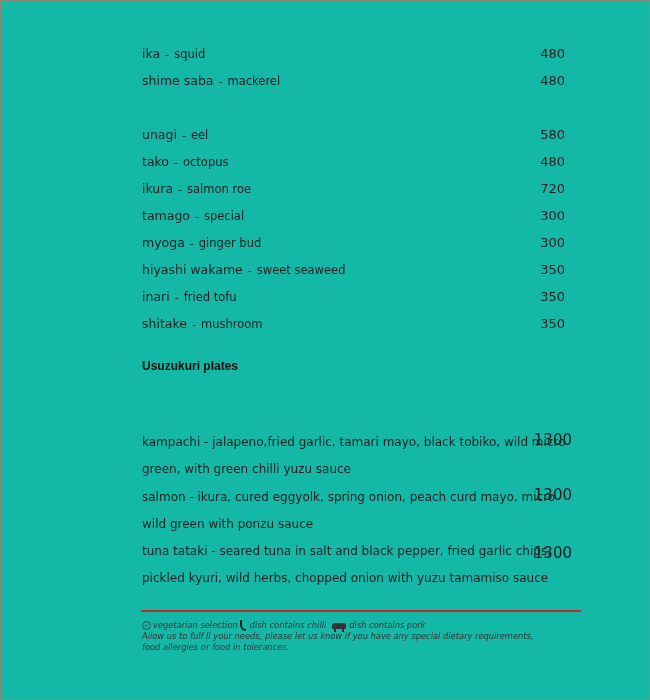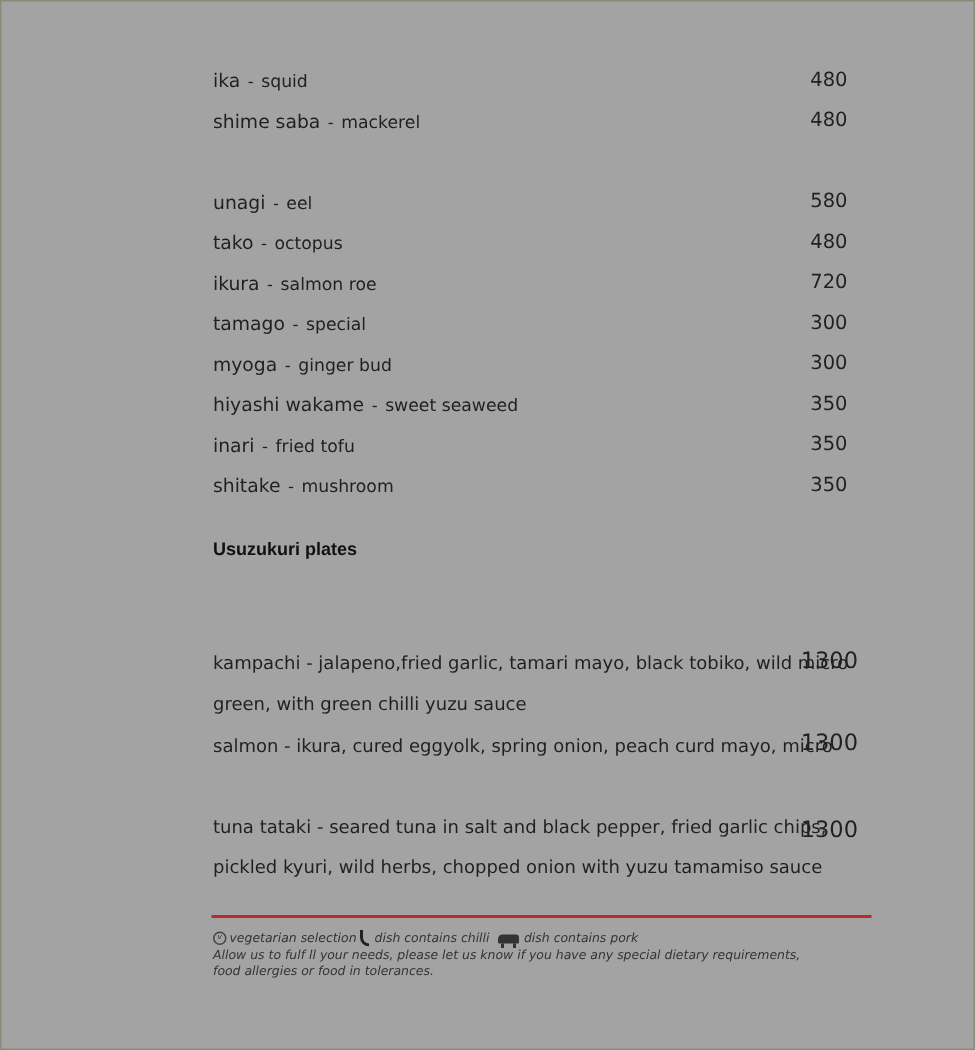--- a/index.html
+++ b/index.html
@@ -8,21 +8,21 @@
       background: #fdf8d3;
       font-family: "DejaVu Sans", "Liberation Sans", sans-serif;
       color: #231f20;
       position: relative;
       overflow: hidden;
     }
     .page {
       position: absolute; left: 0; top: 0;
       width: 648px; height: 698px;
       border: 1px solid #8c8a7a;
-      background: #a3a3a3;
+      background: #14b8a6;
     }
     .row {
       position: absolute; left: 141px; width: 423px;
       height: 20px;
       font-size: 12.5px;
       line-height: 20px;
       white-space: nowrap;
     }
     .row .name { font-size: 12.5px; }
     .row .sep { font-size: 11px; margin: 0 5px; }
@@ -134,20 +134,21 @@
 
   <div class="heading">Usuzukuri plates</div>
 
   <div class="plate" style="top:384px">
     <span class="line">kampachi  -  jalapeno,fried garlic, tamari mayo,  black tobiko, wild micro</span>
     <span class="line">green, with green chilli yuzu sauce</span>
     <span class="price">1300</span>
   </div>
   <div class="plate" style="top:439px">
     <span class="line">salmon  -  ikura,  cured eggyolk, spring onion,  peach curd mayo, micro</span>
+    <span class="line">wild green with ponzu sauce</span>
     <span class="price">1300</span>
   </div>
   <div class="plate" style="top:493px">
     <span class="line">tuna tataki  -  seared tuna in salt and black pepper, fried garlic chips,</span>
     <span class="line">pickled kyuri, wild herbs, chopped onion with yuzu tamamiso sauce</span>
     <span class="price" style="top:2px">1300</span>
   </div>
 
   <div class="rule"></div>
 

